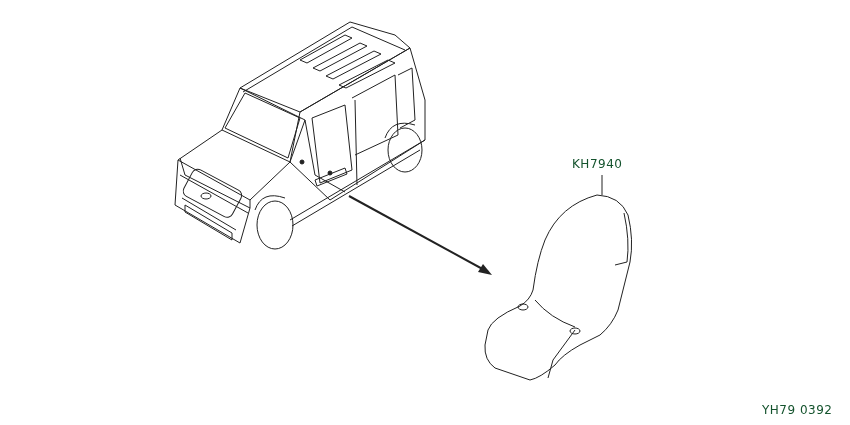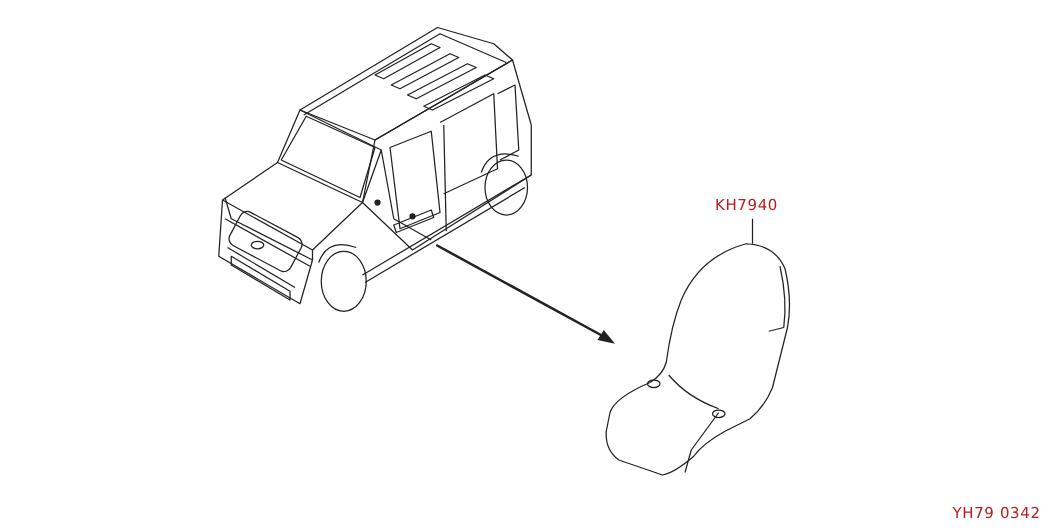--- a/index.html
+++ b/index.html
@@ -1,20 +1,20 @@
 <!DOCTYPE html>
 <html><head>
 <meta charset="utf-8">
 <style>
   html, body { margin: 0; padding: 0; background: #ffffff; }
   body { width: 850px; height: 425px; position: relative; overflow: hidden;
          font-family: "DejaVu Sans Mono", monospace; }
   #diagram { position: absolute; left: 0; top: 0; width: 850px; height: 425px; }
   .label { position: absolute; font-family: "DejaVu Sans", sans-serif; font-size: 12px;
-           color: #b91c1c; letter-spacing: 0.5px; }
+           color: #14532d; letter-spacing: 0.5px; }
   #part-label { left: 572px; top: 157px; }
   #ref-code { left: 762px; top: 403px; }
 </style>
 </head>
 <body>
 
 <svg id="diagram" viewBox="0 0 850 425" xmlns="http://www.w3.org/2000/svg">
   <g fill="none" stroke="#222" stroke-width="1" stroke-linejoin="round">
 
     <path d="M240 88 L350 22 L395 35 L410 48 L300 112 Z"></path>
@@ -68,13 +68,13 @@
     <path d="M597 195 Q620 196 628 215 Q634 240 630 262 L618 310 Q612 325 600 335 L580 345 Q562 355 555 365 Q540 378 530 380 L495 368 Q484 360 485 345 L488 330 Q492 318 520 306 Q530 300 533 290 Q537 260 545 240 Q560 205 597 195 Z"></path>
     <path d="M624 213 Q630 240 627 262 L615 265"></path>
     <path d="M535 300 Q550 318 575 327"></path>
     <path d="M575 330 L553 360 L548 378"></path>
     <ellipse cx="523" cy="307" rx="5" ry="3"></ellipse>
     <ellipse cx="575" cy="331" rx="5" ry="3"></ellipse>
   </g>
 </svg>
 
 <div id="part-label" class="label">KH7940</div>
-<div id="ref-code" class="label">YH79 0342</div>
+<div id="ref-code" class="label">YH79 0392</div>
 
 </body></html>

